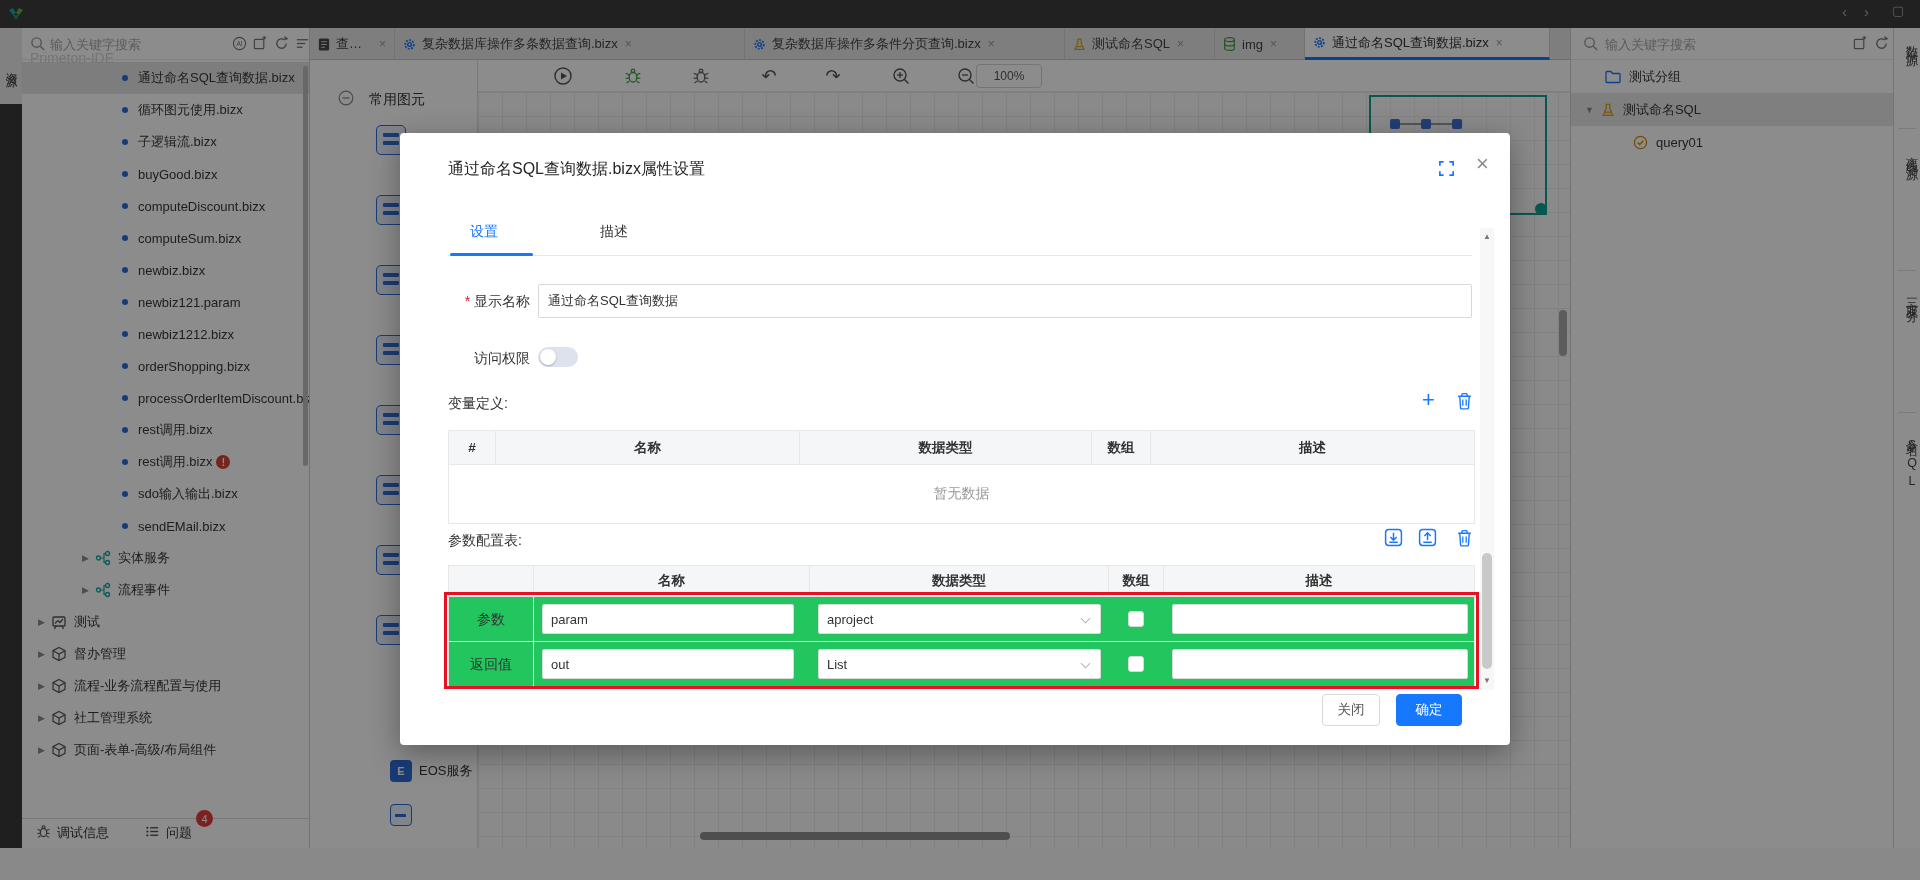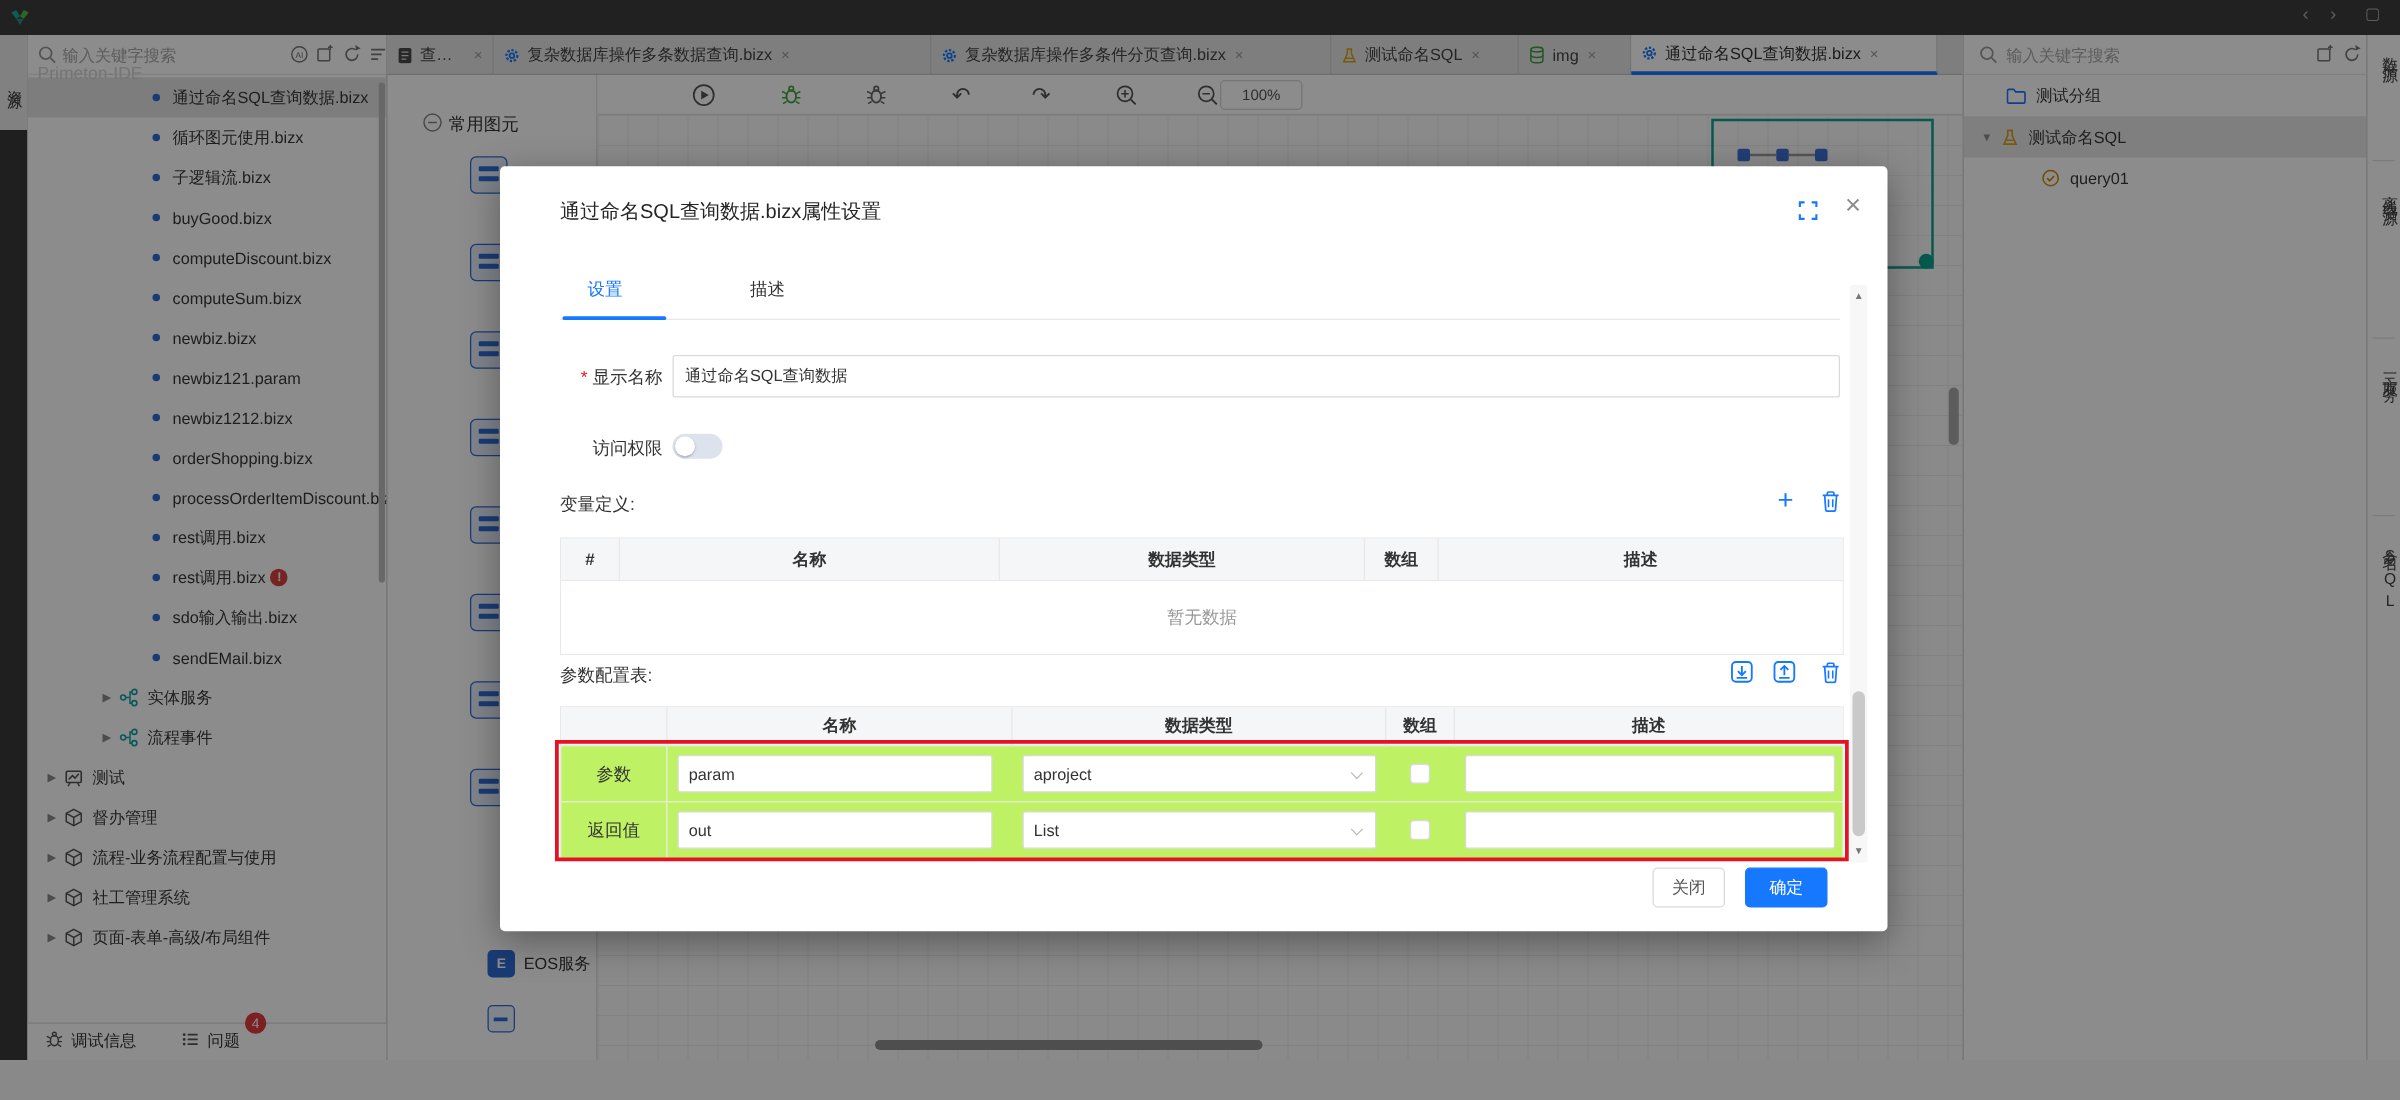--- a/index.html
+++ b/index.html
@@ -36,21 +36,21 @@
   .trow .tl { font-size:13px; color:#383838; }
   .errbadge { display:inline-flex; align-items:center; justify-content:center; width:14px; height:14px; border-radius:50%; background:#d8423c; color:#fff; font-size:10px; font-weight:bold; margin-left:4px; flex:none; }
   #ltree-thumb { position:absolute; left:281px; top:38px; width:5px; height:400px; background:#bdbdbd; border-radius:3px; }
   #lfooter { position:absolute; left:0; top:790px; width:288px; height:28px; border-top:1px solid #dadada; display:flex; align-items:center; background:#fff; }
   .fitem { display:flex; align-items:center; gap:6px; margin-left:14px; font-size:13px; color:#333; cursor:pointer; position:relative; }
   .fitem.pr { margin-left:36px; }
   #badge4 { position:absolute; left:174px; top:-9px; width:17px; height:17px; border-radius:50%; background:#e23c3c; color:#fff; font-size:11px; display:flex; align-items:center; justify-content:center; z-index:6; }
 
   
   #palette { position:absolute; left:310px; top:60px; width:168px; height:788px; background:#fff; border-right:1px solid #dcdcdc; z-index:4; }
-  #palette .phead { position:absolute; left:28px; top:30px; display:flex; align-items:center; gap:5px; font-size:14px; color:#333; }
+  #palette .phead { position:absolute; left:28px; top:30px; display:flex; align-items:center; gap:15px; font-size:14px; color:#333; }
   .pitem { position:absolute; left:66px; width:30px; height:30px; border:1.5px solid #2e6cd6; background:#e9f0fd; border-radius:5px; }
   .pitem:after { content:""; position:absolute; left:6px; top:7px; width:16px; height:4px; background:#2e6cd6; border-radius:1px; box-shadow:0 8px 0 #2e6cd6; }
   #eosrow { position:absolute; left:80px; top:700px; display:flex; align-items:center; gap:7px; }
   #eosrow .eicn { width:22px; height:22px; background:#2e6cd6; border-radius:4px; color:#fff; font-size:11px; font-weight:bold; display:flex; align-items:center; justify-content:center; }
   #eosrow .etxt { font-size:13px; color:#333; }
   #pextra { position:absolute; left:80px; top:744px; width:22px; height:22px; border:1.5px solid #2e6cd6; border-radius:4px; background:#e9f0fd; }
   #pextra:after { content:""; position:absolute; left:4px; top:9px; width:11px; height:3px; background:#2e6cd6; }
 
   
   #tabbar { position:absolute; left:310px; top:28px; width:1260px; height:32px; background:#e6e6e6; border-bottom:1px solid #c6c6c6; display:flex; z-index:6; }
@@ -111,21 +111,21 @@
   #m-toggle:after { content:""; position:absolute; left:2px; top:2px; width:16px; height:16px; border-radius:50%; background:#fff; box-shadow:0 1px 2px rgba(0,0,0,.25); }
   .seclabel { position:absolute; left:48px; font-size:14px; color:#333; }
   .aicn { position:absolute; cursor:pointer; }
   .mtable { position:absolute; left:48px; width:1027px; border:1px solid #e8e8e8; }
   .mthead { display:flex; background:#f5f6f7; border-bottom:1px solid #e8e8e8; }
   .mth { font-size:13.5px; font-weight:bold; color:#333; text-align:center; border-right:1px solid #e8e8e8; display:flex; align-items:center; justify-content:center; }
   .mth:last-child { border-right:none; }
   #t1 { top:297px; } #t1 .mthead { height:34px; }
   #t1-empty { height:58px; display:flex; align-items:center; justify-content:center; color:#999; font-size:14px; background:#fff; }
   #t2 { top:432px; } #t2 .mthead { height:31px; }
-  .prow { position:relative; height:45px; border-bottom:1px solid #ececec; background:#bef264; }
+  .prow { position:relative; height:45px; border-bottom:1px solid #ececec; background:#22c55e; }
   .prow:last-child { border-bottom:none; }
   .prowlabel { position:absolute; left:0; top:0; width:85px; height:45px; display:flex; align-items:center; justify-content:center; font-size:14px; color:#333; border-right:1px solid #ececec; }
   .pin { position:absolute; top:7px; height:30px; border:1px solid #d9d9d9; border-radius:2px; font-size:13px; color:#333; padding:0 8px; outline:none; }
   .psel { position:absolute; top:7px; height:30px; border:1px solid #d9d9d9; border-radius:2px; font-size:13px; color:#333; display:flex; align-items:center; padding:0 26px 0 8px; background:#fff; cursor:pointer; }
   .chev { position:absolute; right:11px; top:10px; width:7px; height:7px; border-right:1.6px solid #b8b8b8; border-bottom:1.6px solid #b8b8b8; transform:rotate(45deg); }
   .pcheck { position:absolute; top:14px; width:16px; height:16px; border:1px solid #d9d9d9; border-radius:3px; background:#fff; cursor:pointer; }
   #redbox { position:absolute; left:44px; top:459px; width:1035px; height:97px; border:3px solid #e81123; z-index:5; pointer-events:none; }
   .mbtn { position:absolute; top:561px; height:32px; border-radius:4px; font-size:13.5px; display:flex; align-items:center; justify-content:center; cursor:pointer; }
   #btn-close { left:922px; width:58px; background:#fff; border:1px solid #d9d9d9; color:#555; }
   #btn-ok { left:996px; width:66px; background:#1677ff; border:1px solid #1677ff; color:#fff; }

